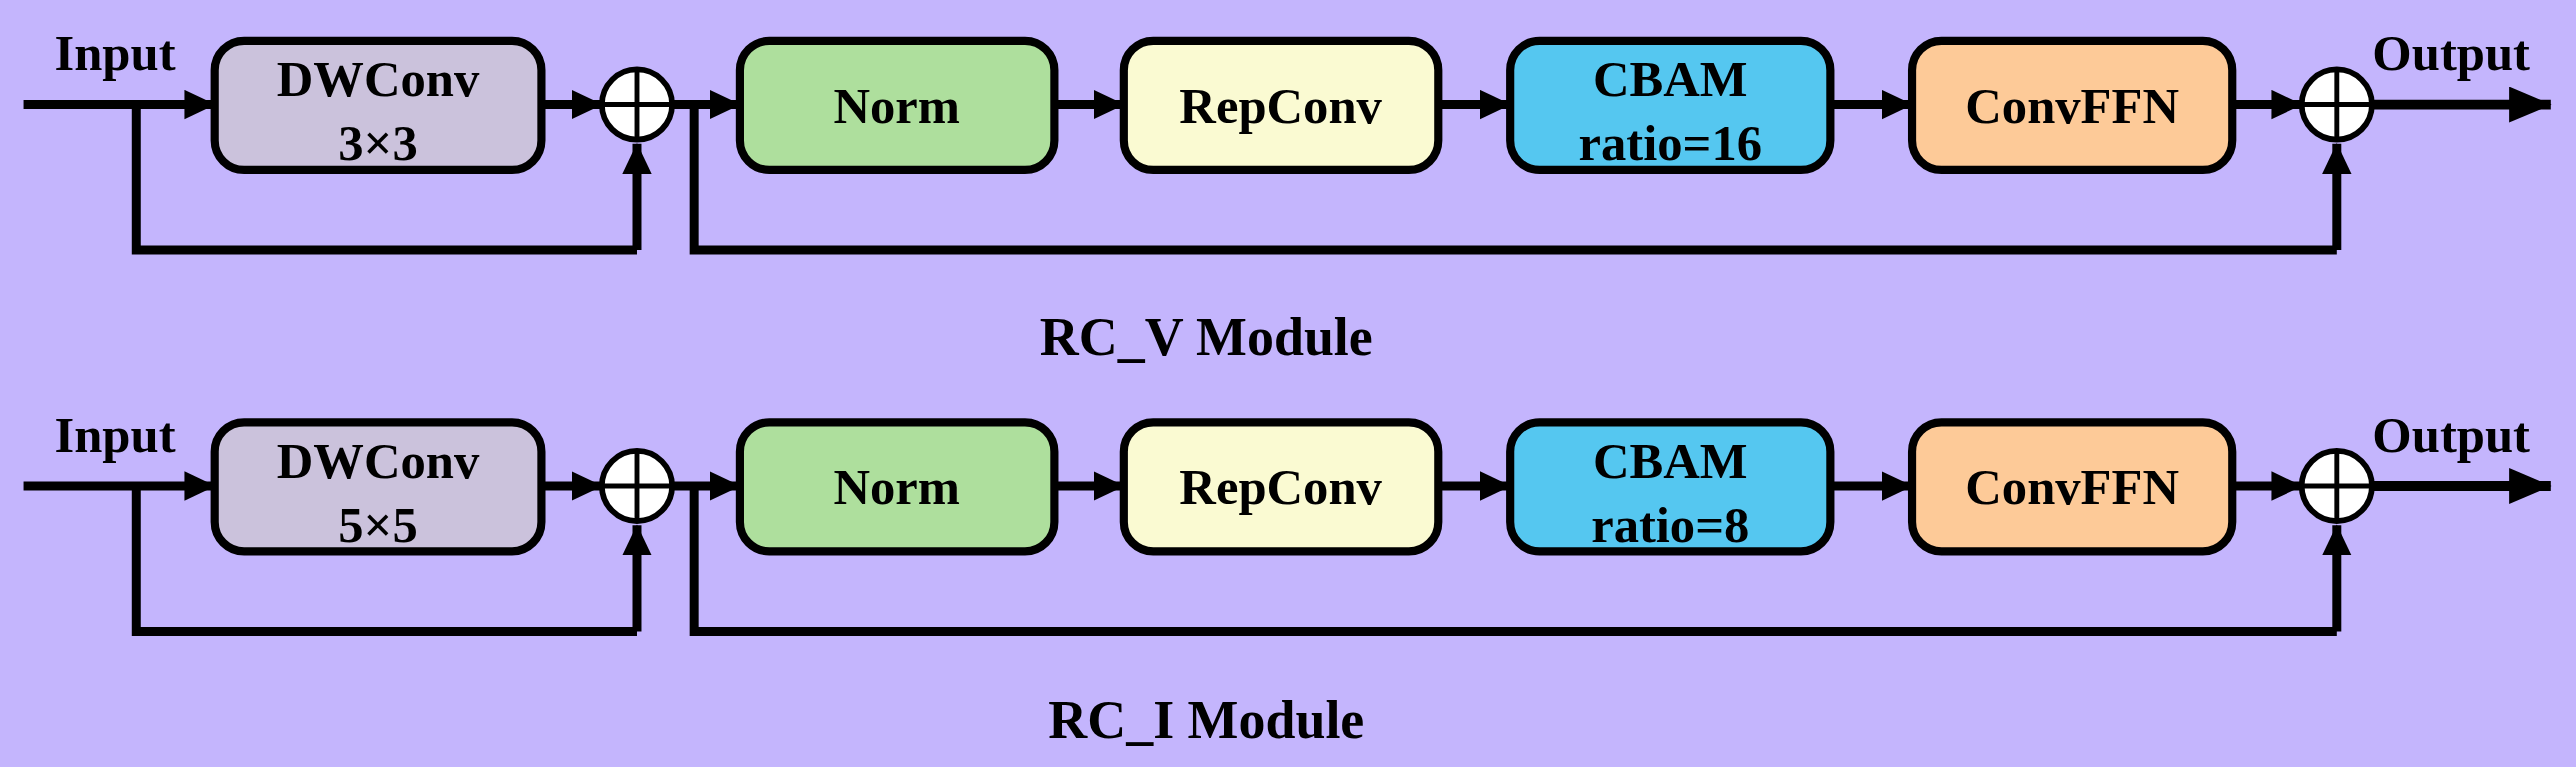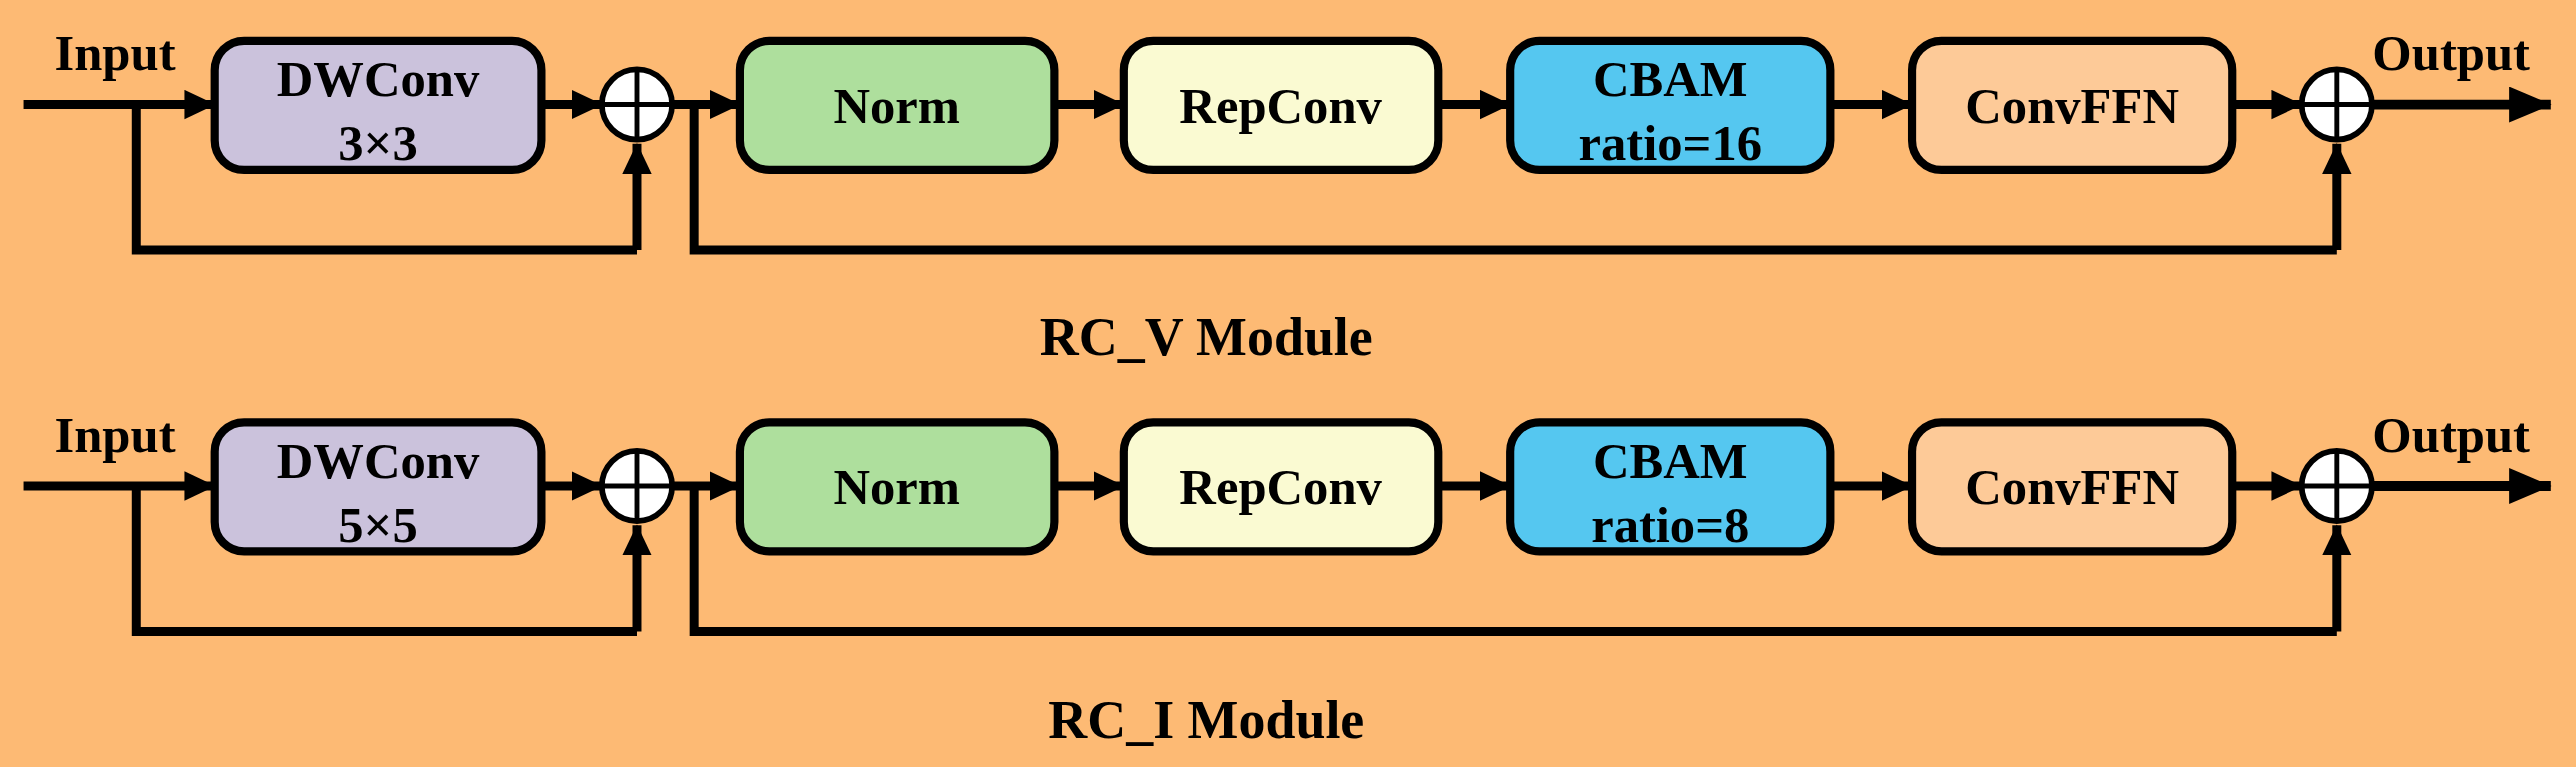--- a/index.html
+++ b/index.html
@@ -1,16 +1,16 @@
 <!DOCTYPE html>
 <html style="font-size:13px"><head>
 <meta charset="utf-8">
 <style>
   html,body{margin:0;padding:0;background:#ffffff;}
-  .canvas-wrap{width:2576px;height:767px;background:#fdba74;overflow:hidden;}
+  .canvas-wrap{width:2576px;height:767px;background:#c4b5fd;overflow:hidden;}
   svg{display:block;}
   .wire{stroke:#000;stroke-width:11;fill:none;}
   .wire-thick{stroke:#000;stroke-width:12;fill:none;}
   .box{stroke:#000;stroke-width:10;}
   .op-circle{fill:#ffffff;stroke:#000;stroke-width:7;}
   .op-cross{stroke:#000;stroke-width:6;}
   text{font-family:"Liberation Serif", serif;font-weight:bold;fill:#000;}
   .t-box{font-size:62px;text-anchor:middle;}
   .t-io{font-size:62px;text-anchor:middle;}
   .t-title{font-size:66px;text-anchor:middle;}

